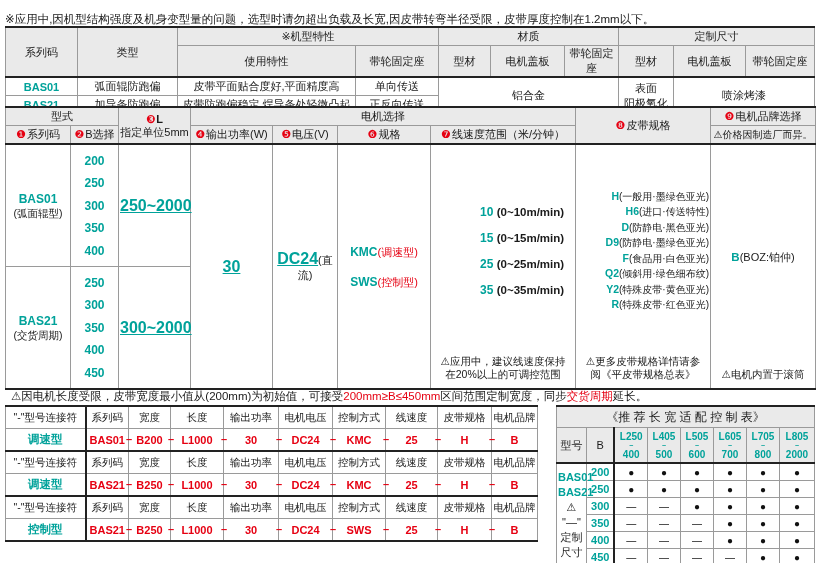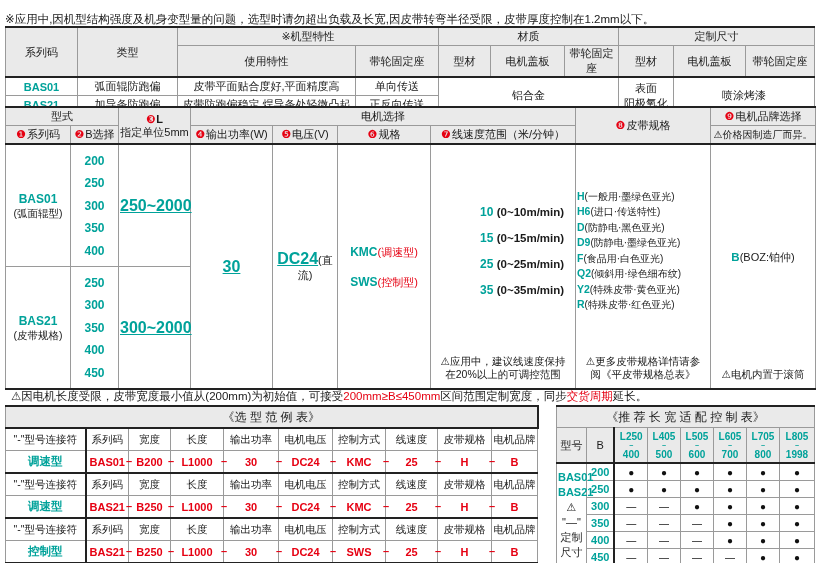--- a/index.html
+++ b/index.html
@@ -30,21 +30,21 @@
   .bigval{font-size:16px;text-decoration:underline;}
   .vcell{display:flex;flex-direction:column;height:240px;}
   .midblock{margin-top:auto;margin-bottom:auto;}
   .specs-list div{line-height:30px;font-size:12px;}
   .spec-sub{font-weight:normal;font-size:11px;}
   .speeds{display:inline-block;text-align:left;}
   .speeds div{line-height:26px;font-size:12px;padding-left:48px;}
   .speed-sub{color:#1a1a1a;font-weight:bold;font-size:11.5px;}
   .cellnote{font-size:10.5px;line-height:13px;padding-bottom:6px;color:#1a1a1a;font-weight:normal;}
   .belts{display:inline-block;text-align:left;}
-  .belts div{line-height:14.5px;font-size:10.5px;white-space:nowrap;}
+  .belts div{line-height:14.5px;font-size:10.5px;white-space:nowrap;text-align:right;}
   .belt-sub{color:#1a1a1a;font-weight:normal;font-size:10px;}
   .brand-main{font-size:11.5px;}
   .brand-sub{color:#1a1a1a;font-weight:normal;font-size:11px;}
   .width-note{position:absolute;left:11px;top:389px;font-size:11.5px;}
   .bottom{position:absolute;left:5px;top:405px;width:810px;display:flex;justify-content:space-between;}
   .t3{width:532px;border-top:2px solid #222;border-bottom:2px solid #222;align-self:flex-start;}
   .t3 td{height:21px;}
   .t3 td:first-child{border-right:2px solid #222;}
   .t3 tr.title td{font-size:12px;height:20px;}
   .t3 tr.exhd td{border-top:2px solid #222;font-size:10.5px;}
@@ -214,21 +214,21 @@
       <td rowspan="2">
         <div class="vcell">
           <div class="midblock"><span class="g brand-main">B</span><span class="brand-sub">(BOZ:铂仲)</span></div>
           <div class="cellnote">⚠电机内置于滚筒</div>
         </div>
       </td>
     </tr>
     <tr>
       <td class="bodycell">
         <span class="g series-main">BAS21</span>
-        <span class="series-sub">(皮带规格)</span>
+        <span class="series-sub">(交货周期)</span>
       </td>
       <td class="bodycell">
         <div class="bopts">
           <div class="g">250</div>
           <div class="g">300</div>
           <div class="g">350</div>
           <div class="g">400</div>
           <div class="g">450</div>
         </div>
       </td>
@@ -250,23 +250,20 @@
           <col style="width:42px">
           <col style="width:53px">
           <col style="width:55px">
           <col style="width:54px">
           <col style="width:53px">
           <col style="width:52px">
           <col style="width:54px">
           <col style="width:46px">
         </colgroup>
       <tbody>
-          <tr class="title">
-        <td colspan="10">《选 型 范 例 表》</td>
-      </tr>
       <tr class="exhd">
         <td>"-"型号连接符</td>
         <td>系列码</td>
         <td>宽度</td>
         <td>长度</td>
         <td>输出功率</td>
         <td>电机电压</td>
         <td>控制方式</td>
         <td>线速度</td>
         <td>皮带规格</td>
@@ -374,21 +371,21 @@
               <div class="g lb">700</div>
             </td>
         <td class="lhd lcol">
               <div class="g lt">L705</div>
               <div class="g lm">~</div>
               <div class="g lb">800</div>
             </td>
         <td class="lhd lcol">
               <div class="g lt">L805</div>
               <div class="g lm">~</div>
-              <div class="g lb">1998</div>
+              <div class="g lb">2000</div>
             </td>
       </tr>
       <tr class="cbody cbody1">
         <td rowspan="6" class="model-cell">
           <div class="g">BAS01</div>
           <div class="g">BAS21</div>
           <div class="model-note">⚠ "—"</div>
           <div class="model-note">定制尺寸</div>
         </td>
         <td class="g bnum bcol">200</td>

